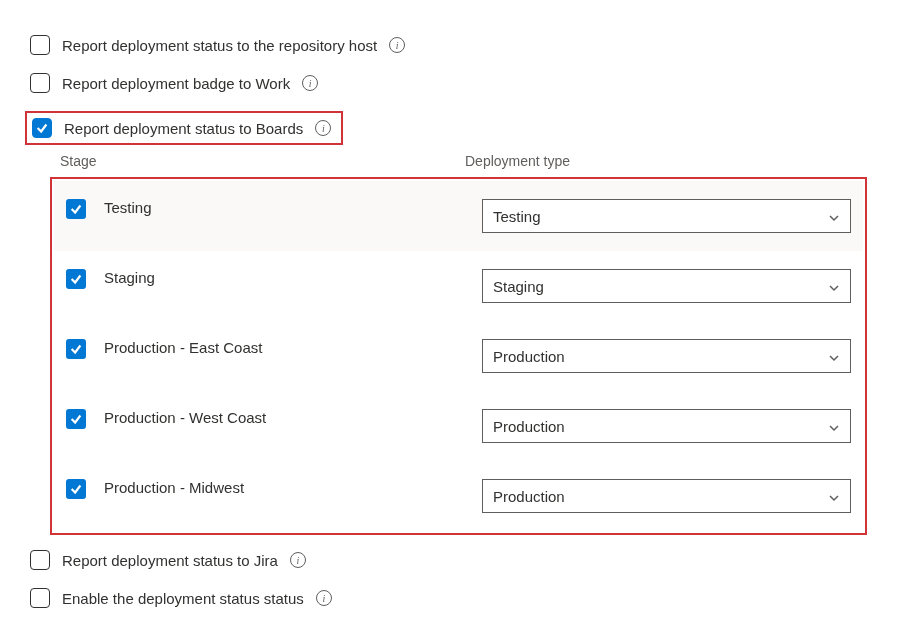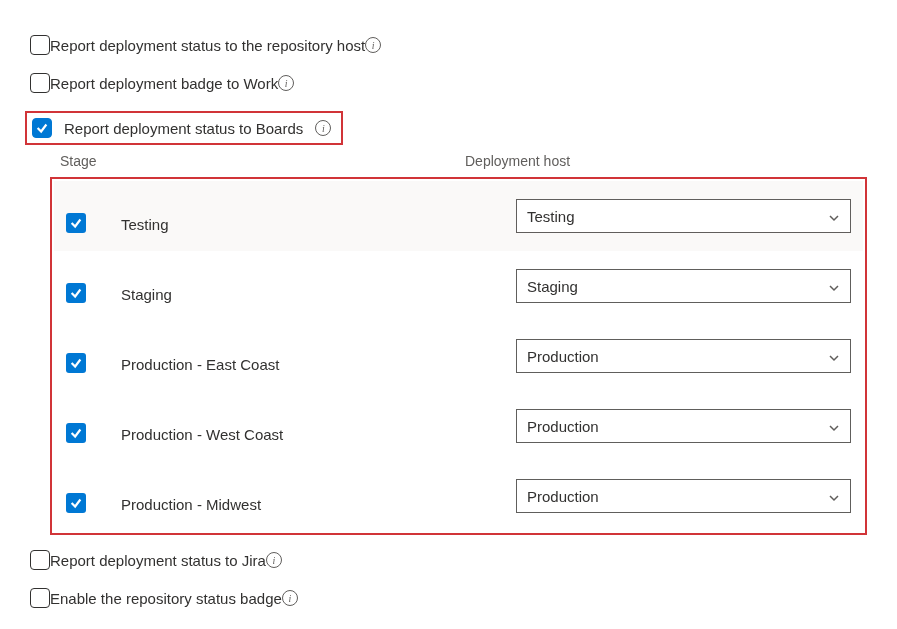--- a/index.html
+++ b/index.html
@@ -7,20 +7,21 @@
       font-family: "Segoe UI", -apple-system, BlinkMacSystemFont, sans-serif;
       font-size: 14px;
       color: #323130;
       background: #fff;
       padding: 35px 30px;
       width: 897px;
     }
     .option-row {
       display: flex;
       align-items: center;
+      gap: 12px;
       margin-bottom: 18px;
     }
     .checkbox {
       width: 20px;
       height: 20px;
       border: 1px solid #323130;
       border-radius: 4px;
       display: inline-flex;
       align-items: center;
       justify-content: center;
@@ -88,23 +89,23 @@
     .header-type {
       color: #605e5c;
       font-size: 14px;
     }
     .stages-body {
       border: 2px solid #d13438;
       padding: 2px;
     }
     .stage-row {
       display: flex;
-      align-items: flex-end;
+      align-items: flex-start;
       padding: 18px 12px;
-      gap: 35px;
+      gap: 18px;
     }
     .stage-row.alt {
       background: #faf9f8;
     }
     .stage-checkbox {
       width: 20px;
       height: 20px;
       background: #0078d4;
       border-radius: 3px;
       display: inline-flex;
@@ -179,21 +180,21 @@
       </svg>
   </span>
   <span class="option-label">Report deployment status to Boards</span>
   <span class="info-icon">i</span>
 </div>
 
 
 <div class="stages-container">
   <div class="stages-headers">
     <div class="header-stage">Stage</div>
-    <div class="header-type">Deployment host</div>
+    <div class="header-type">Deployment type</div>
   </div>
   <div class="stages-body">
 
     <div class="stage-row alt">
       <span class="stage-checkbox">
         <svg viewBox="0 0 16 16">
             <polyline points="3,8 7,12 13,4"></polyline>
           </svg>
       </span>
       <span class="stage-name">Testing</span>
@@ -285,18 +286,18 @@
   </span>
   <span class="option-label">Report deployment status to Jira</span>
   <span class="info-icon">i</span>
 </div>
 
 
 <div class="option-row">
   <span class="checkbox">
     
   </span>
-  <span class="option-label">Enable the repository status badge</span>
+  <span class="option-label">Enable the deployment status status</span>
   <span class="info-icon">i</span>
 </div>
 
 
 
 
 </body></html>

